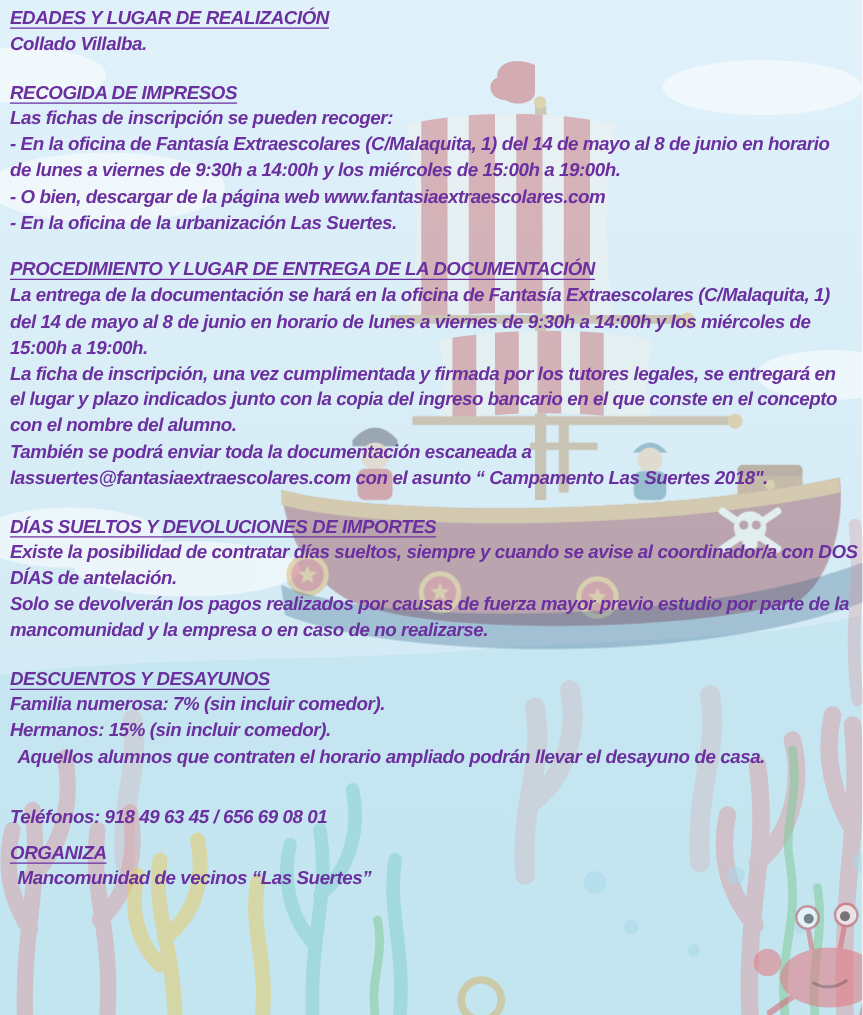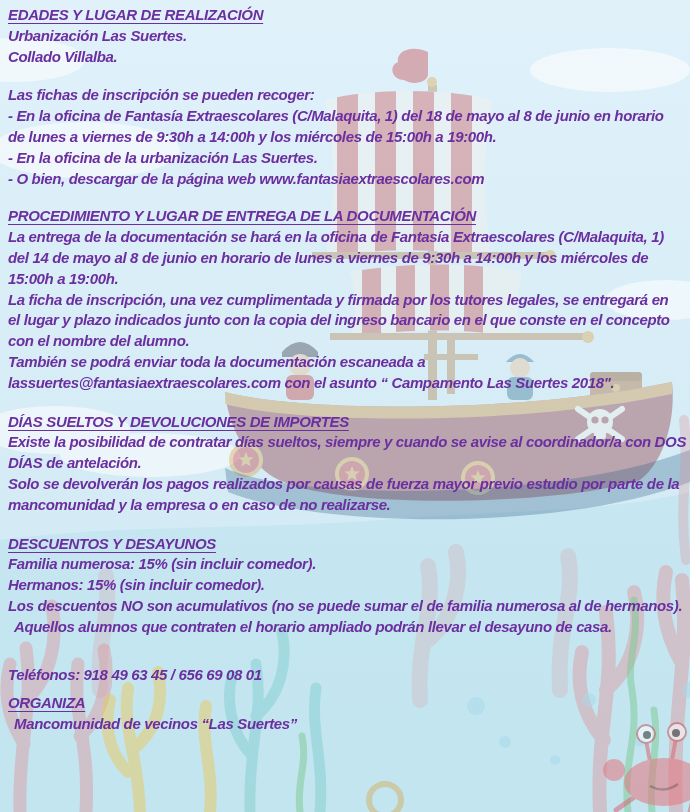--- a/index.html
+++ b/index.html
@@ -210,30 +210,30 @@
       <circle cx="677" cy="732" r="9" fill="#ffffff" stroke="#c2565e" stroke-width="2"></circle>
       <circle cx="676" cy="733" r="4" fill="#333333"></circle>
       <path d="M650,786 Q664,794 678,784" stroke="#8e3a42" stroke-width="2.5" fill="none"></path>
     </g>
   </svg>
 
   <div class="content">
 
     <div class="sec">
       <div class="hrow"><span class="h">EDADES Y LUGAR DE REALIZACIÓN</span></div>
-      <div class="ln">Urbanización Las Suertes.</div>
       <div class="ln">Collado Villalba.</div>
     </div>
 
     <div class="sec" style="margin-top:18px">
+      <div class="hrow"><span class="h">RECOGIDA DE IMPRESOS</span></div>
       <div class="ln">Las fichas de inscripción se pueden recoger:</div>
-      <div class="ln">- En la oficina de Fantasía Extraescolares (C/Malaquita, 1) del 18 de mayo al 8 de junio en horario</div>
+      <div class="ln">- En la oficina de Fantasía Extraescolares (C/Malaquita, 1) del 14 de mayo al 8 de junio en horario</div>
       <div class="ln">de lunes a viernes de 9:30h a 14:00h y los miércoles de 15:00h a 19:00h.</div>
+      <div class="ln">- O bien, descargar de la página web www.fantasiaextraescolares.com</div>
       <div class="ln">- En la oficina de la urbanización Las Suertes.</div>
-      <div class="ln">- O bien, descargar de la página web www.fantasiaextraescolares.com</div>
     </div>
 
     <div class="sec" style="margin-top:17px">
       <div class="hrow"><span class="h">PROCEDIMIENTO Y LUGAR DE ENTREGA DE LA DOCUMENTACIÓN</span></div>
       <div class="ln">La entrega de la documentación se hará en la oficina de Fantasía Extraescolares (C/Malaquita, 1)</div>
       <div class="ln">del 14 de mayo al 8 de junio en horario de lunes a viernes de 9:30h a 14:00h y los miércoles de</div>
       <div class="ln">15:00h a 19:00h.</div>
       <div class="ln">La ficha de inscripción, una vez cumplimentada y firmada por los tutores legales, se entregará en</div>
       <div class="ln">el lugar y plazo indicados junto con la copia del ingreso bancario en el que conste en el concepto</div>
       <div class="ln">con el nombre del alumno.</div>
@@ -244,23 +244,22 @@
     <div class="sec" style="margin-top:18px">
       <div class="hrow"><span class="h">DÍAS SUELTOS Y DEVOLUCIONES DE IMPORTES</span></div>
       <div class="ln">Existe la posibilidad de contratar días sueltos, siempre y cuando se avise al coordinador/a con DOS</div>
       <div class="ln">DÍAS de antelación.</div>
       <div class="ln">Solo se devolverán los pagos realizados por causas de fuerza mayor previo estudio por parte de la</div>
       <div class="ln">mancomunidad y la empresa o en caso de no realizarse.</div>
     </div>
 
     <div class="sec" style="margin-top:18px">
       <div class="hrow"><span class="h">DESCUENTOS Y DESAYUNOS</span></div>
-      <div class="ln">Familia numerosa: 15% (sin incluir comedor).</div>
+      <div class="ln">Familia numerosa: 7% (sin incluir comedor).</div>
       <div class="ln">Hermanos: 15% (sin incluir comedor).</div>
-      <div class="ln">Los descuentos NO son acumulativos (no se puede sumar el de familia numerosa al de hermanos).</div>
       <div class="ln indent">Aquellos alumnos que contraten el horario ampliado podrán llevar el desayuno de casa.</div>
     </div>
 
     <div class="sec" style="margin-top:27px">
       <div class="ln">Teléfonos: 918 49 63 45 / 656 69 08 01</div>
     </div>
 
     <div class="sec" style="margin-top:8px">
       <div class="hrow"><span class="h">ORGANIZA</span></div>
       <div class="ln indent">Mancomunidad de vecinos “Las Suertes”</div>

